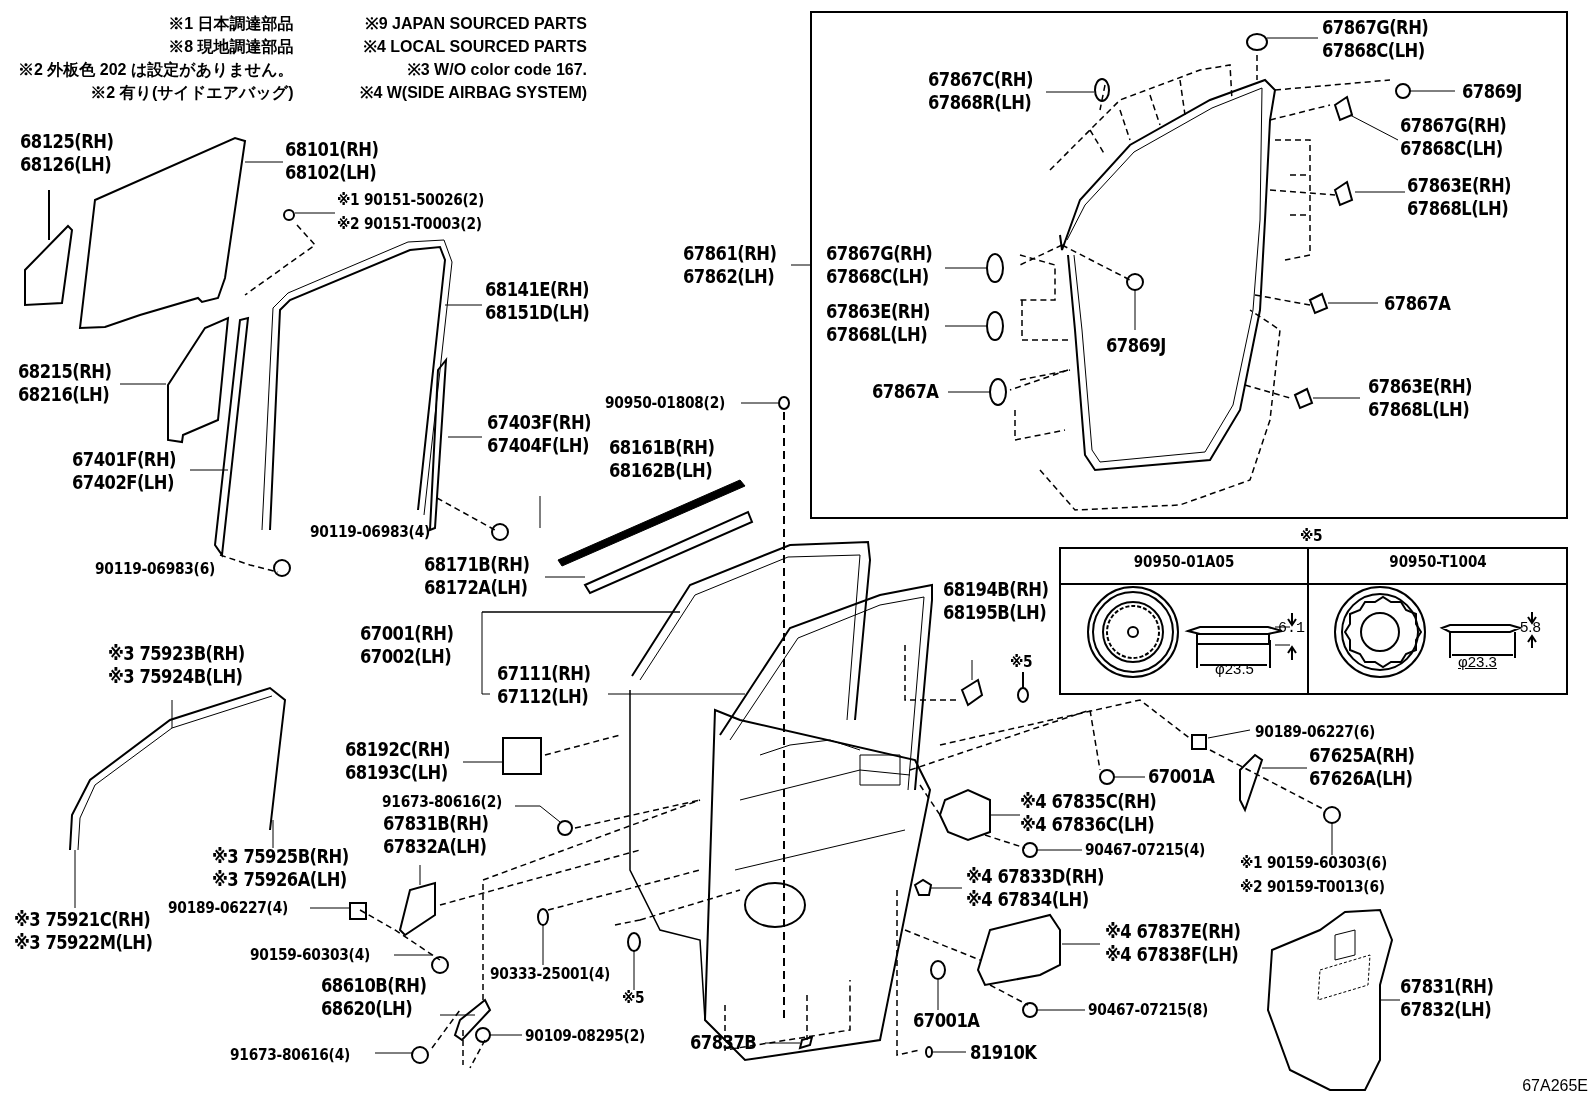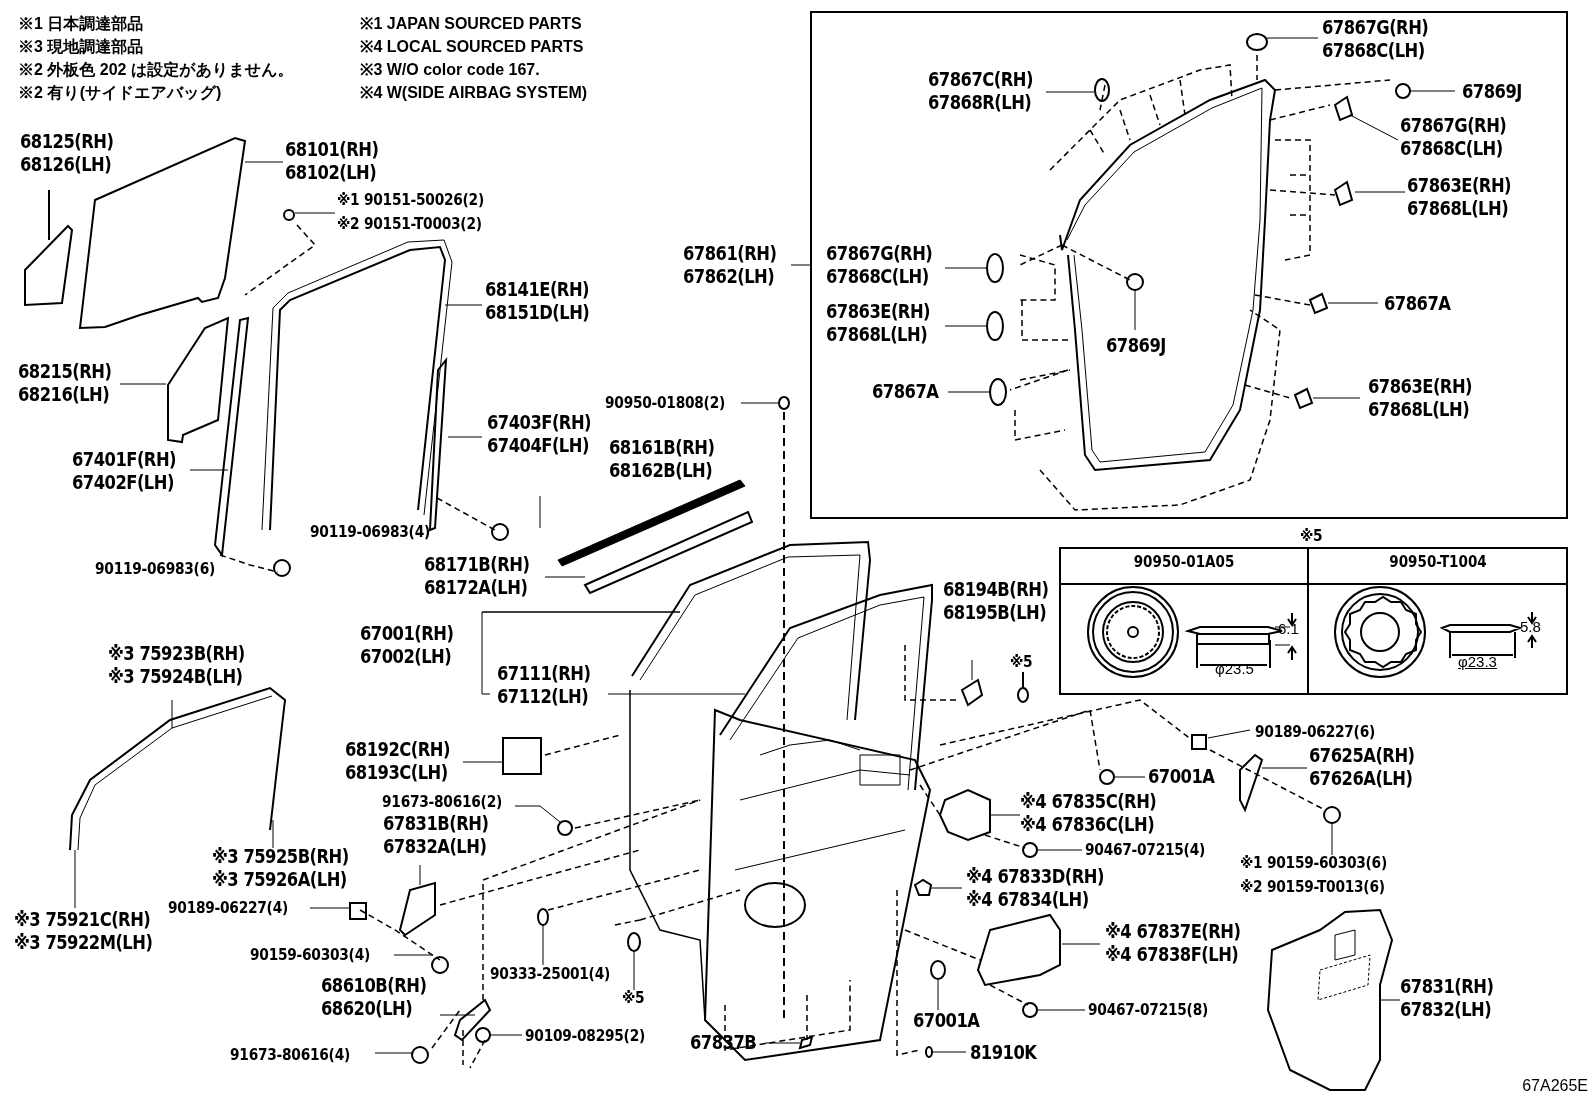--- a/index.html
+++ b/index.html
@@ -6,21 +6,21 @@
   body { width: 1592px; height: 1099px; position: relative; overflow: hidden;
          font-family: "DejaVu Sans Condensed", "DejaVu Sans", sans-serif; color: #000; }
   #canvas { position: absolute; left: 0; top: 0; width: 1592px; height: 1099px; }
   .lbl { position: absolute; font-family: "DejaVu Sans", sans-serif; font-weight: bold;
          font-size: 19px; line-height: 23px; white-space: nowrap; letter-spacing: -0.6px;
          transform: scaleX(0.86); transform-origin: left top; }
   .lbl.sm { font-size: 16px; line-height: 24px; letter-spacing: -0.3px; }
   .lbl .line { display: block; }
   .note { position: absolute; font-family: "Liberation Sans", sans-serif; font-size: 16px;
           line-height: 23px; white-space: nowrap; font-weight: bold; }
-  .note .line { display: block; }
+  .note .line { display: block; text-align: right; }
   .dim { position: absolute; font-family: "Liberation Sans", sans-serif; font-size: 15px; }
   .tbl-head { position: absolute; font-family: "DejaVu Sans", sans-serif; font-weight: bold;
               font-size: 15px; text-align: center; transform: scaleX(0.9); }
   .code { position: absolute; right: 4px; bottom: 4px; font-family: "Liberation Sans", sans-serif; font-size: 16px; }
   svg line, svg path, svg polyline, svg rect, svg circle, svg ellipse, svg polygon { vector-effect: non-scaling-stroke; }
 </style>
 </head>
 <body>
 
 <svg id="canvas" width="1592" height="1099" viewBox="0 0 1592 1099" fill="none" stroke="#000" stroke-width="2">
@@ -238,26 +238,26 @@
     <path d="M1310 300 l12 -6 l5 14 l-12 5 z"></path>
     <line x1="1328" y1="303" x2="1378" y2="303" stroke-width="1"></line>
     <path d="M1295 395 l12 -6 l5 14 l-12 5 z"></path>
     <line x1="1313" y1="398" x2="1360" y2="398" stroke-width="1"></line>
     <line x1="791" y1="265" x2="811" y2="265" stroke-width="1"></line>
   </g>
 </svg>
 
 <div class="note" style="left:18px; top:12px;">
   <span class="line">※1 日本調達部品</span>
-  <span class="line">※3 現地調達部品</span>
+  <span class="line">※8 現地調達部品</span>
   <span class="line">※2 外板色  202  は設定がありません。</span>
   <span class="line">※2 有り(サイドエアバッグ)</span>
 </div>
 <div class="note" style="left:360px; top:12px;">
-  <span class="line">※1 JAPAN SOURCED PARTS</span>
+  <span class="line">※9 JAPAN SOURCED PARTS</span>
   <span class="line">※4 LOCAL SOURCED PARTS</span>
   <span class="line">※3 W/O color code 167.</span>
   <span class="line">※4 W(SIDE AIRBAG SYSTEM)</span>
 </div>
 
 <div class="lbl" style="left:20px; top:130px;">
   <span class="line">68125(RH)</span>
   <span class="line">68126(LH)</span>
 </div>
 <div class="lbl" style="left:285px; top:138px;">
@@ -448,18 +448,18 @@
   <span class="line">67867A</span>
 </div>
 <div class="lbl" style="left:1368px; top:375px;">
   <span class="line">67863E(RH)</span>
   <span class="line">67868L(LH)</span>
 </div>
 
 <div class="lbl sm" style="left:1300px; top:524px;">※5</div>
 <div class="tbl-head" style="left:1062px; top:553px; width:244px;">90950-01A05</div>
 <div class="tbl-head" style="left:1310px; top:553px; width:256px;">90950-T1004</div>
-<div class="dim" style="left:1278px; top:620px;">6.1</div>
+<div class="dim" style="left:1278px; top:620px;font-family:Liberation Mono, monospace;">6.1</div>
 <div class="dim" style="left:1215px; top:660px;">φ23.5</div>
 <div class="dim" style="left:1520px; top:618px;">5.8</div>
 <div class="dim" style="left:1458px; top:653px;text-decoration:underline;">φ23.3</div>
 
 <div class="code">67A265E</div>
 
 </body></html>

